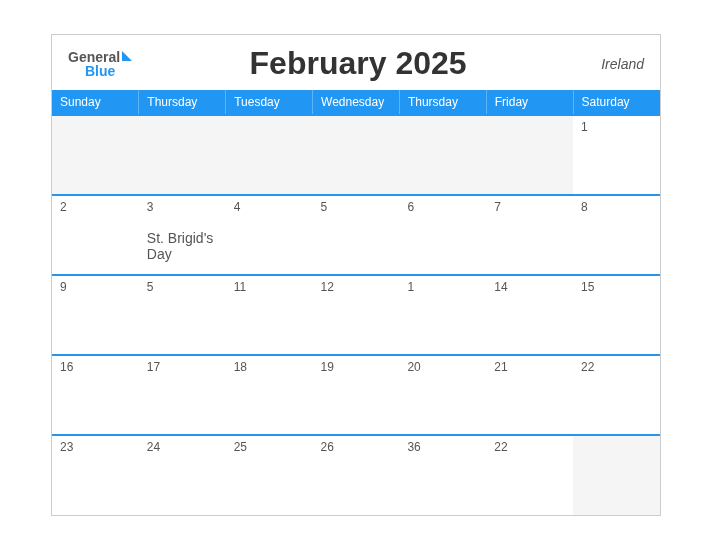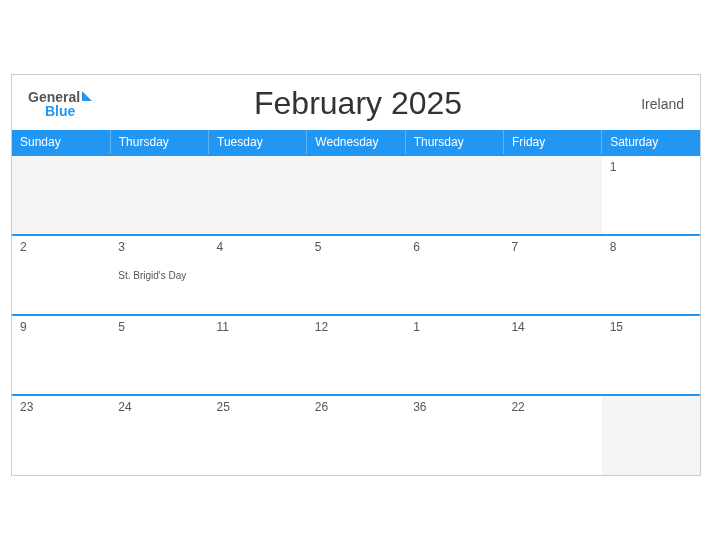--- a/index.html
+++ b/index.html
@@ -6,21 +6,21 @@
     body {
       font-family: Arial, sans-serif;
       background: #fff;
       width: 712px;
       height: 550px;
       display: flex;
       align-items: center;
       justify-content: center;
     }
     .calendar-container {
-      width: 690px;
+      width: 610px;
       border: 1px solid #ccc;
       background: #fff;
     }
     .calendar-header {
       display: flex;
       align-items: center;
       justify-content: space-between;
       padding: 10px 16px 8px 16px;
       background: #fff;
     }
@@ -54,30 +54,31 @@
     .logo-stack {
       display: flex;
       flex-direction: column;
     }
     .logo-row {
       display: flex;
       align-items: center;
     }
     .calendar-title {
       font-size: 32px;
-      font-weight: normal;
+      font-weight: bold;
       color: #333;
       text-align: center;
       flex: 1;
     }
     .country-label {
       font-size: 14px;
       color: #555;
       text-align: right;
       min-width: 60px;
+      font-style: italic;
     }
     .calendar-grid {
       width: 100%;
       border-collapse: collapse;
     }
     .calendar-grid thead tr th {
       background: #2196f3;
       color: #fff;
       font-size: 12px;
       font-weight: normal;
@@ -103,21 +104,21 @@
     .calendar-grid tbody tr td.empty {
       background: #f5f5f5;
     }
     .day-number {
       font-size: 12px;
       color: #555;
       display: block;
       margin-bottom: 2px;
     }
     .holiday-label {
-      font-size: 10px;
+      font-size: 14px;
       color: #555;
       display: block;
       margin-top: 16px;
     }
   </style>
 </head>
 <body>
 
 <div class="calendar-container">
   <div class="calendar-header">
@@ -200,20 +201,43 @@
           </td>
           <td>
             <span class="day-number">14</span>
           </td>
           <td>
             <span class="day-number">15</span>
           </td>
         </tr>
         <tr>
           <td>
+            <span class="day-number">16</span>
+          </td>
+          <td>
+            <span class="day-number">17</span>
+          </td>
+          <td>
+            <span class="day-number">18</span>
+          </td>
+          <td>
+            <span class="day-number">19</span>
+          </td>
+          <td>
+            <span class="day-number">20</span>
+          </td>
+          <td>
+            <span class="day-number">21</span>
+          </td>
+          <td>
+            <span class="day-number">22</span>
+          </td>
+        </tr>
+        <tr>
+          <td>
             <span class="day-number">23</span>
           </td>
           <td>
             <span class="day-number">24</span>
           </td>
           <td>
             <span class="day-number">25</span>
           </td>
           <td>
             <span class="day-number">26</span>

